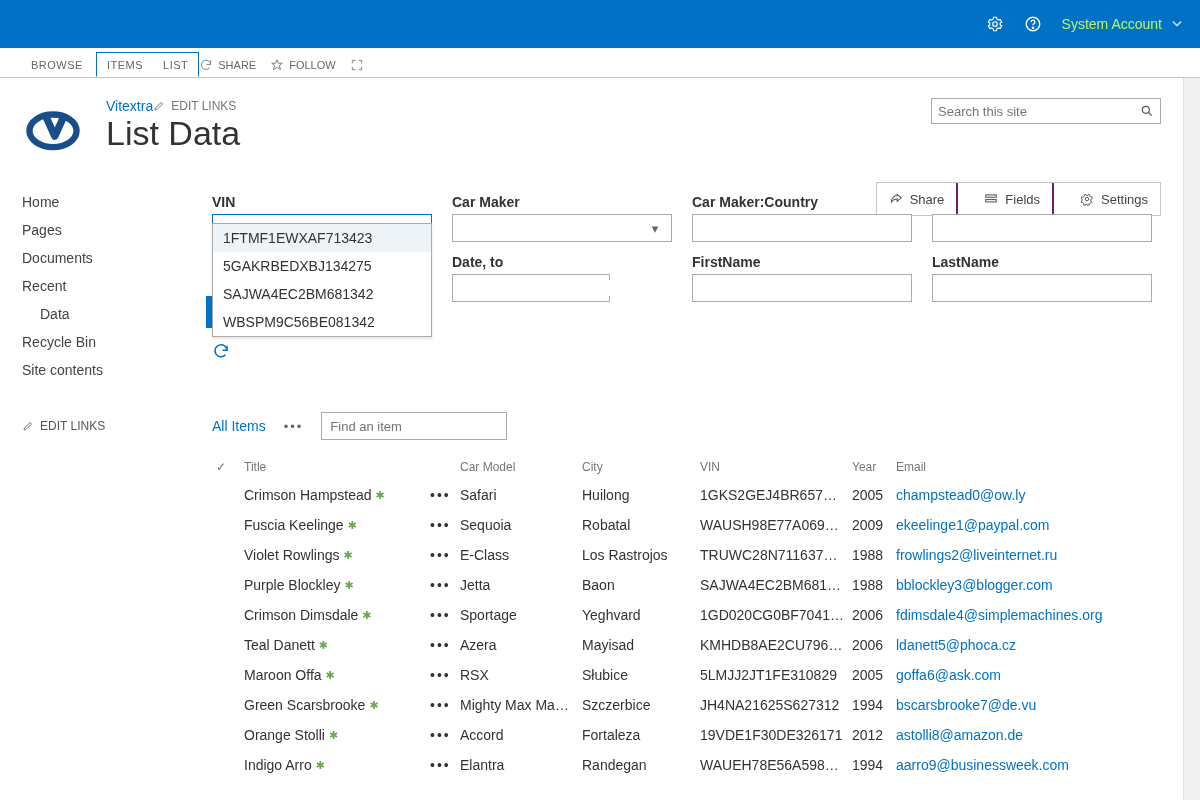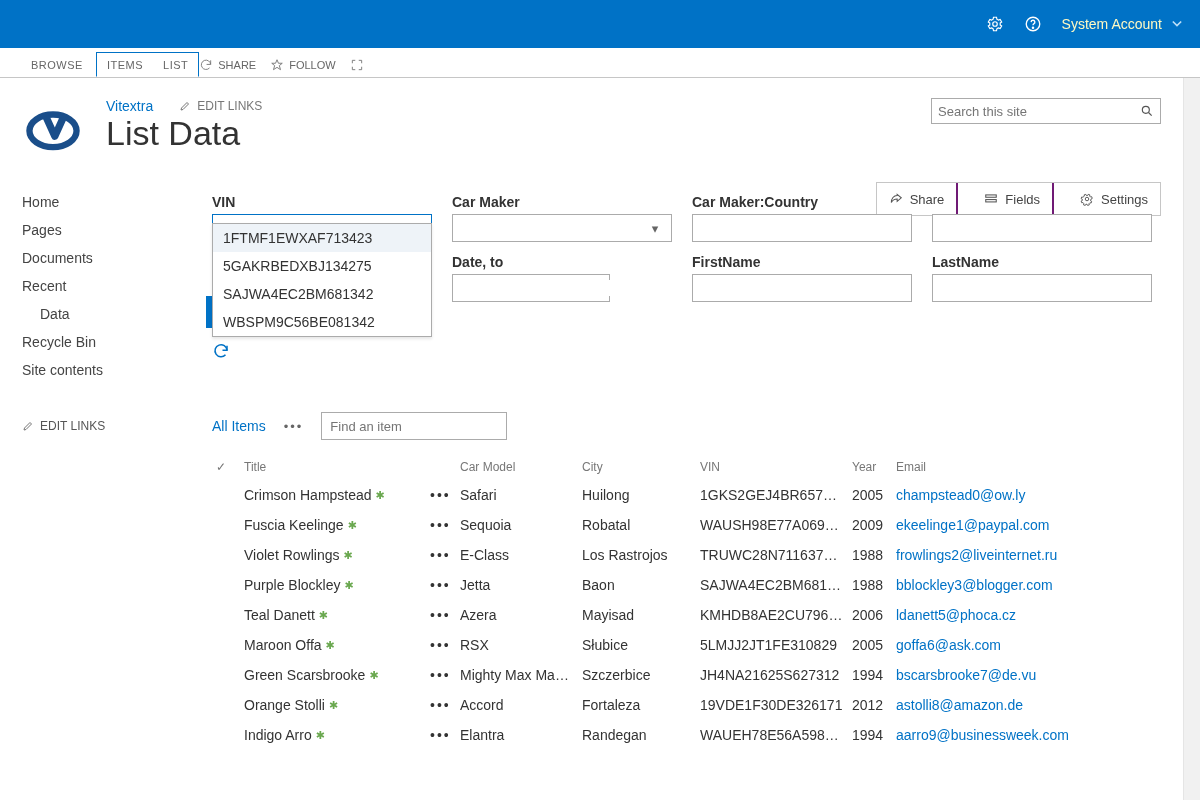--- a/index.html
+++ b/index.html
@@ -1,33 +1,33 @@
 <!DOCTYPE html>
 <html><head>
 <meta charset="utf-8">
 <style>
 * { box-sizing: border-box; margin: 0; padding: 0; }
 html, body { width: 1200px; height: 800px; overflow: hidden; font-family: "Segoe UI", Arial, sans-serif; font-size: 13px; color: #444; background:#fff;}
 a { color: #0072c6; text-decoration: none; }
-.suite-bar { height: 48px; background: #0072c6; display:flex; align-items:center; justify-content:flex-end; padding-right:18px; color:#fef9c3; gap:20px;}
+.suite-bar { height: 48px; background: #0072c6; display:flex; align-items:center; justify-content:flex-end; padding-right:18px; color:#bef264; gap:20px;}
 .suite-bar .icon { width:18px; height:18px; display:flex; align-items:center; justify-content:center; }
 .suite-user { display:flex; align-items:center; gap:10px; font-size:14px;}
 .ribbon-row { height:30px; border-bottom:1px solid #c6c6c6; display:flex; align-items:flex-end; padding:0 12px 0 18px; font-size:11px; color:#666;}
 .ribbon-tabs { display:flex; gap:0;}
 .ribbon-tab { padding:6px 12px 5px; border:1px solid transparent; letter-spacing:0.5px;}
 .ribbon-group { border:1px solid #0072c6; border-bottom:1px solid #fff; display:flex;}
 .ribbon-group .ribbon-tab { border:none; padding:6px 10px 5px;}
 .ribbon-actions { display:flex; gap:14px; align-items:center; padding-bottom:5px;}
 .ribbon-actions .ract { display:flex; align-items:center; gap:5px; color:#666;}
 .body-area { position:absolute; top:78px; bottom:0; left:0; right:0; display:flex;}
 .scroll-track { width:17px; background:#f1f1f1; border-left:1px solid #e5e5e5;}
 .main { flex:1; position:relative; padding:20px 22px 0 22px; overflow:hidden;}
 .title-row { display:flex; align-items:flex-start; gap:22px;}
 .logo { width:62px; height:62px; display:flex; align-items:center; justify-content:center;}
-.title-block .crumb { display:flex; align-items:center; gap:26px; font-size:14px;}
+.title-block .crumb { display:flex; align-items:center; font-size:14px;}
 .title-block .crumb .editlinks { color:#777; font-size:12px; display:flex; align-items:center; gap:6px;}
 .page-title { font-size:34px; font-weight:200; color:#333; line-height:1.05; margin-top:2px;}
 .search-site { position:absolute; top:20px; right:22px; width:230px; height:26px; border:1px solid #ababab; display:flex; align-items:center; padding:0 6px;}
 .search-site input { border:none; outline:none; flex:1; font-size:13px; color:#1d4ed8;}
 .content-row { display:flex; margin-top:28px; gap:30px;}
 .leftnav { width:160px; font-size:14px; color:#444; line-height:28px;}
 .leftnav .sub { padding-left:18px; }
 .leftnav .editlinks2 { margin-top:28px; font-size:12px; color:#555; display:flex; align-items:center; gap:6px;}
 .right { flex:1; position:relative;}
 .toolbar { position:absolute; right:0; top:-6px; height:34px; border:1px solid #c6c6c6; display:flex; align-items:center; background:#fff;}
@@ -334,20 +334,30 @@
                   <td>Purple Blockley<span class="newbadge">✱</span></td>
                   <td class="rowdots">•••</td>
                   <td>Jetta</td>
                   <td>Baon</td>
                   <td>SAJWA4EC2BM681342</td>
                   <td>1988</td>
                   <td class="email"><a href="#">bblockley3@blogger.com</a></td>
                 </tr>
                 <tr>
                   <td></td>
+                  <td>Crimson Dimsdale<span class="newbadge">✱</span></td>
+                  <td class="rowdots">•••</td>
+                  <td>Sportage</td>
+                  <td>Yeghvard</td>
+                  <td>1GD020CG0BF704164</td>
+                  <td>2006</td>
+                  <td class="email"><a href="#">fdimsdale4@simplemachines.org</a></td>
+                </tr>
+                <tr>
+                  <td></td>
                   <td>Teal Danett<span class="newbadge">✱</span></td>
                   <td class="rowdots">•••</td>
                   <td>Azera</td>
                   <td>Mayisad</td>
                   <td>KMHDB8AE2CU796781</td>
                   <td>2006</td>
                   <td class="email"><a href="#">ldanett5@phoca.cz</a></td>
                 </tr>
                 <tr>
                   <td></td>

